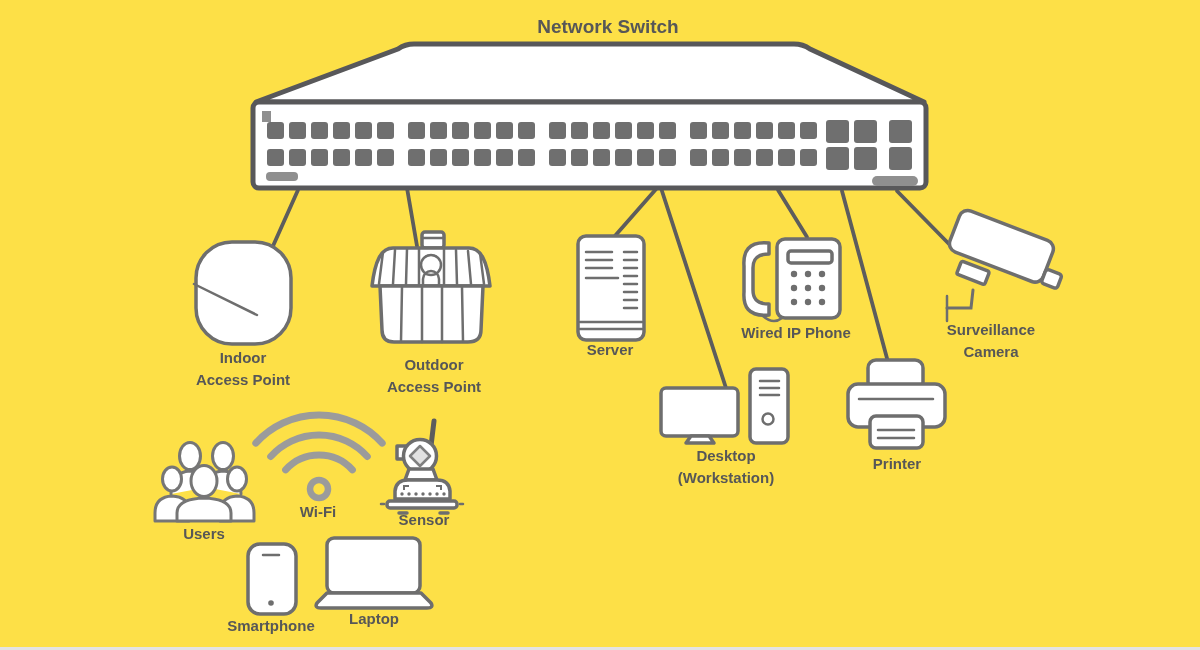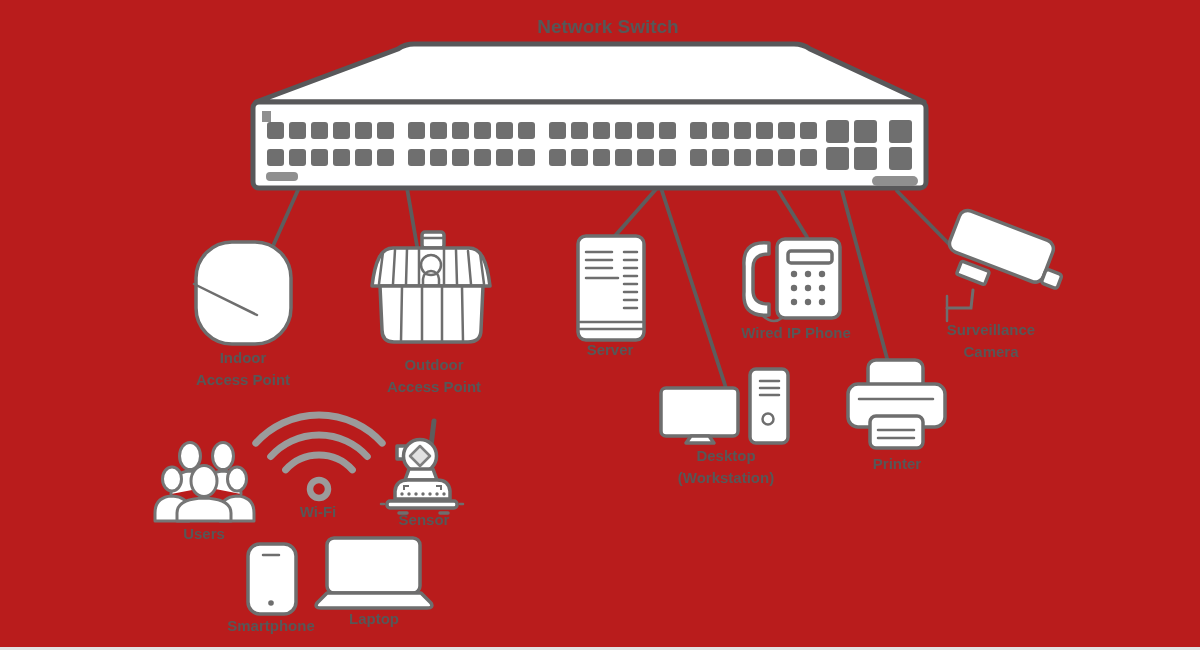--- a/index.html
+++ b/index.html
@@ -1,16 +1,16 @@
 <!DOCTYPE html>
 <html><head>
 <meta charset="utf-8">
 <style>
   html,body{margin:0;padding:0;background:#ffffff;}
-  .canvas{position:relative;width:1200px;height:650px;background:#b91c1c;overflow:hidden;}
+  .canvas{position:relative;width:1200px;height:650px;background:#fde047;overflow:hidden;}
   svg{display:block;}
   .lbl{font-family:"Liberation Sans",sans-serif;font-weight:bold;font-size:15px;fill:#575757;text-anchor:middle;}
   .title{font-family:"Liberation Sans",sans-serif;font-weight:bold;font-size:19px;fill:#575757;text-anchor:middle;}
   .dev{stroke:#6e6e6e;stroke-width:3.5;fill:#ffffff;stroke-linejoin:round;stroke-linecap:round;}
   .thin{stroke:#6e6e6e;stroke-width:2.5;fill:none;stroke-linecap:round;}
   .conn{stroke:#5d5d5d;stroke-width:3.8;stroke-linecap:round;}
   .usr{stroke:#767676;stroke-width:3;fill:#ffffff;stroke-linejoin:round;stroke-linecap:round;}
   .wifi{stroke:#9b9b9b;stroke-width:7;fill:none;stroke-linecap:round;}
   .bottom-edge{position:absolute;left:0;right:0;bottom:0;height:3px;background:#e3e3e3;}
 </style>

